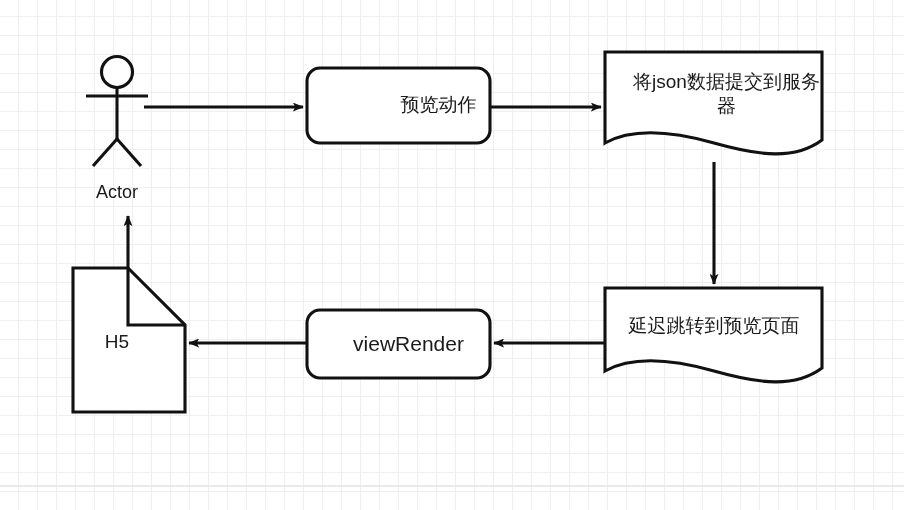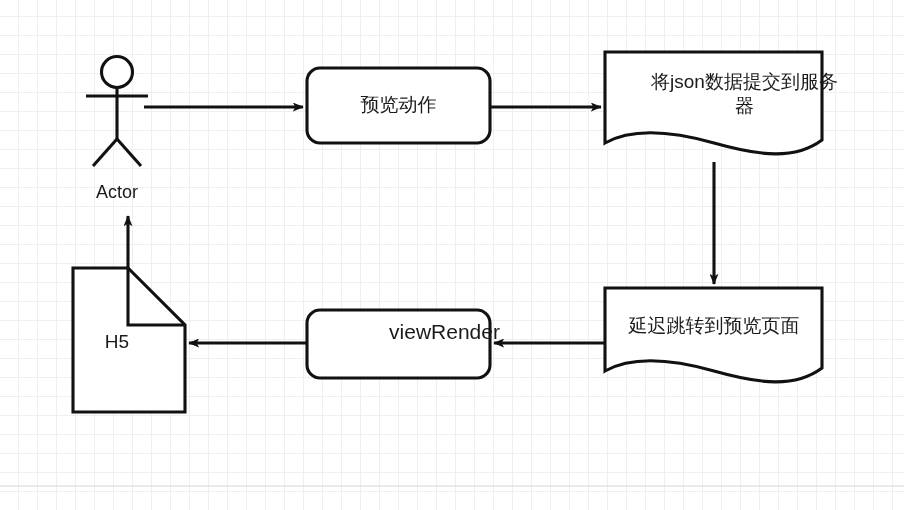--- a/index.html
+++ b/index.html
@@ -26,24 +26,24 @@
   }
   .node-label{
     position:absolute;
     display:flex;align-items:center;justify-content:center;
     text-align:center;
     color:#1a1a1a;
     line-height:1.28;
     pointer-events:none;
     font-family:"Liberation Sans","DejaVu Sans",sans-serif;
   }
-  #lbl-preview{left:307px;top:68px;width:183px;height:75px;font-size:19px;}
-  #lbl-submit{left:642px;top:58px;width:205px;height:72px;font-size:19px;padding:0 4px;box-sizing:border-box;text-align:center;}
+  #lbl-preview{left:307px;top:68px;width:183px;height:75px;font-size:19px;padding-left:40px;}
+  #lbl-submit{left:624px;top:58px;width:205px;height:72px;font-size:19px;padding:0 4px;box-sizing:border-box;text-align:center;}
   #lbl-delay{left:609px;top:296px;width:210px;height:60px;font-size:19px;}
-  #lbl-viewrender{left:307px;top:298px;width:203px;height:68px;font-size:21px;padding-left:36px;}
+  #lbl-viewrender{left:307px;top:310px;width:203px;height:68px;font-size:21px;}
   #lbl-h5{left:73px;top:325px;width:88px;height:34px;font-size:19px;}
   #lbl-actor{left:67px;top:181px;width:100px;height:24px;font-size:18px;}
 </style>
 </head>
 <body>
 
 <div id="canvas">
 
   <svg id="diagram" viewBox="0 0 904 510" xmlns="http://www.w3.org/2000/svg">
     <defs>

